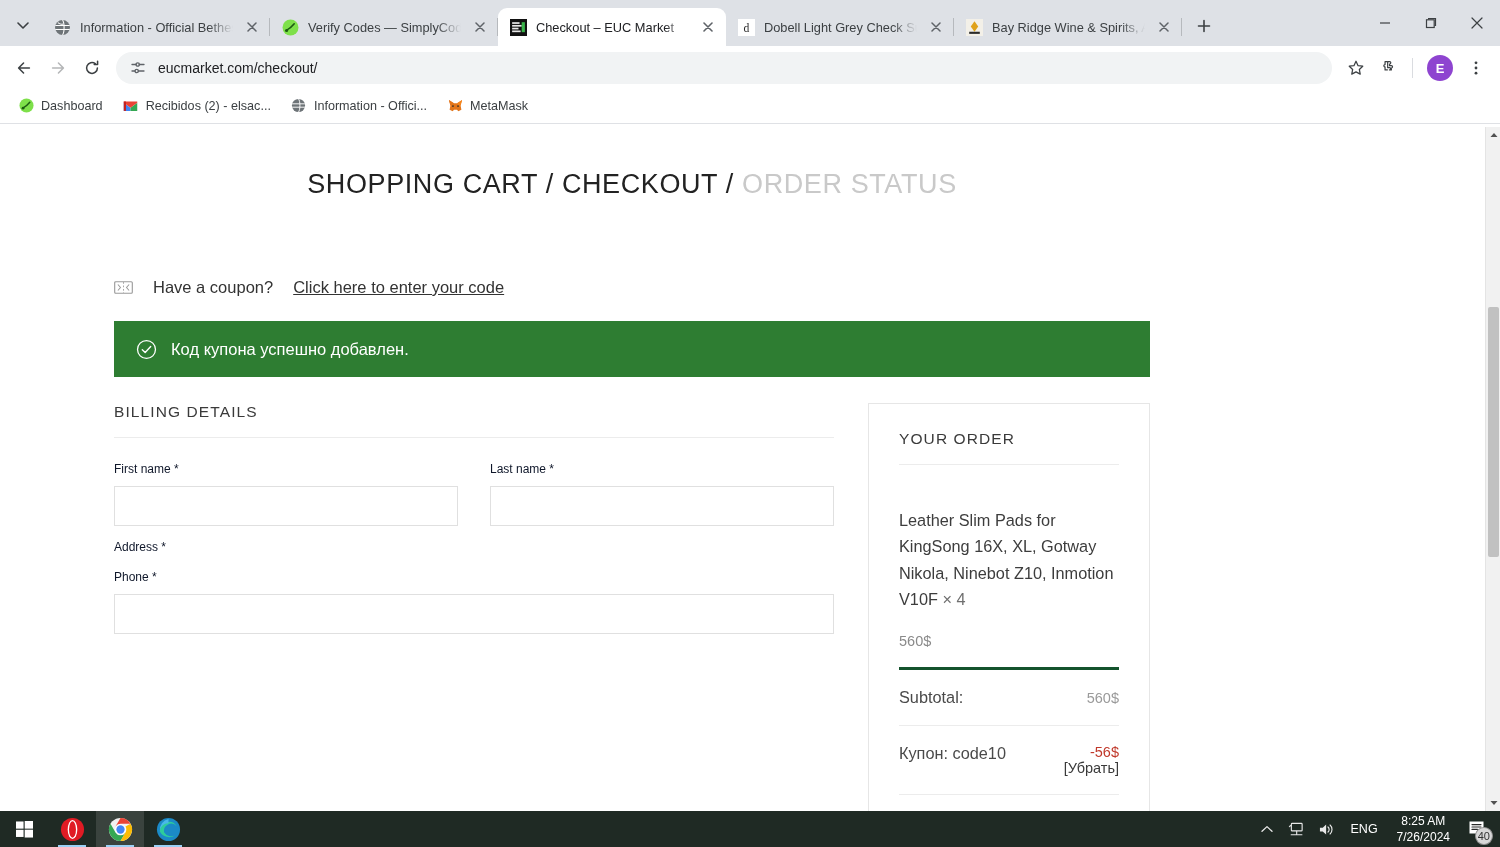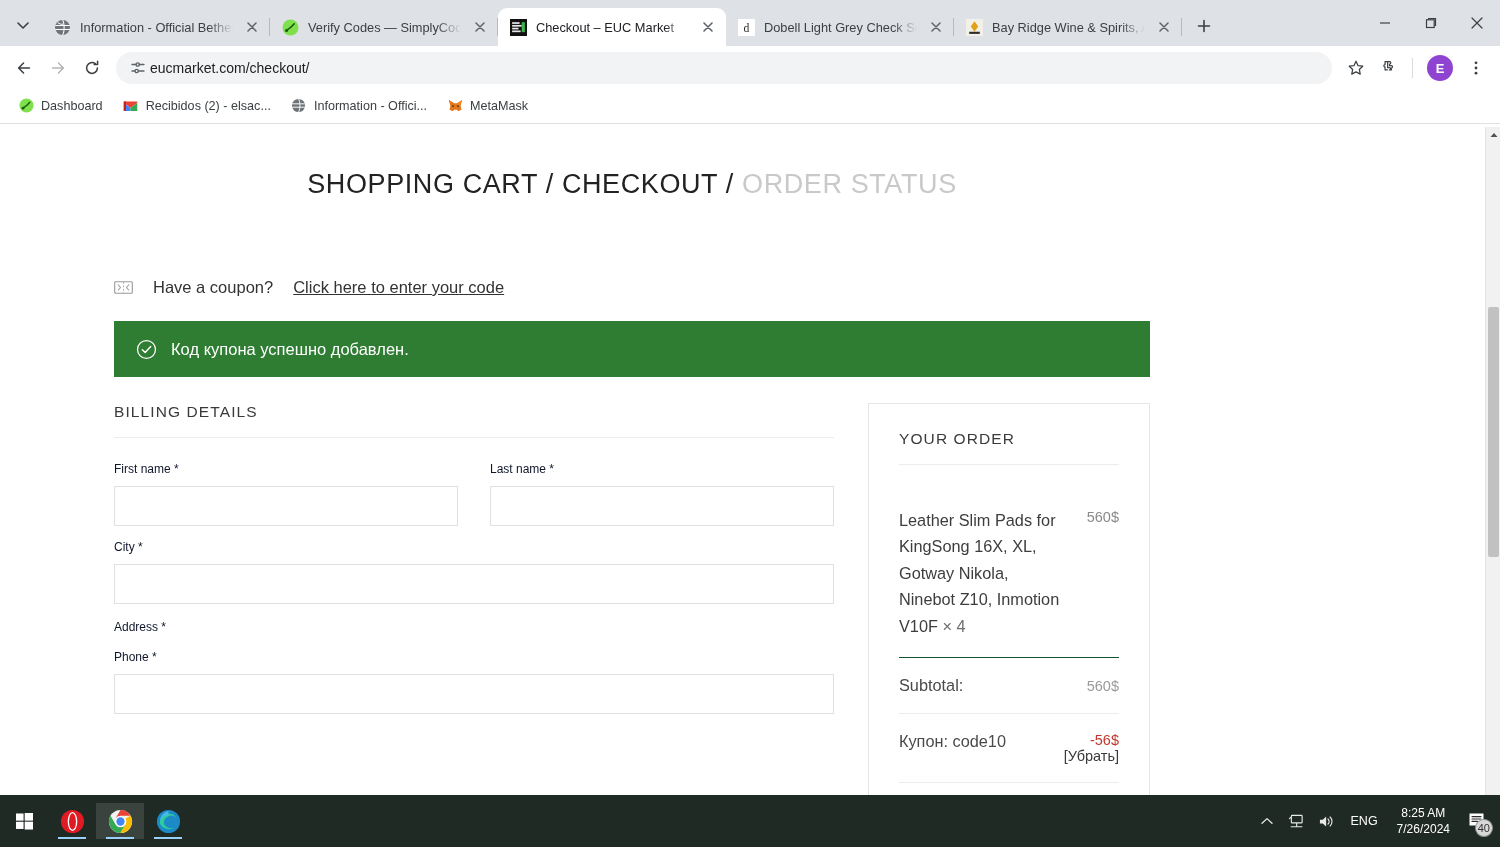--- a/index.html
+++ b/index.html
@@ -59,21 +59,21 @@
     height: 44px; background:#fff; display:flex; align-items:center; gap:2px; padding: 0 8px;
   }
   .navbtn {
     width: 32px; height:32px; border-radius:50%; display:flex; align-items:center; justify-content:center;
     cursor:pointer; flex:none;
   }
   .navbtn.disabled { opacity:.38; }
 
   .omnibox {
     flex: 1 1 auto; height: 32px; background:#f1f3f4; border-radius: 16px;
-    display:flex; align-items:center; gap:4px; padding: 0 14px; margin: 0 6px;
+    display:flex; align-items:center; gap:12px; padding: 0 14px; margin: 0 6px;
     font-size: 14px; color:#202124; cursor: text;
   }
   .omnibox .url { color:#202124; white-space:nowrap; overflow:hidden; }
 
   .tbicon {
     width: 32px; height:32px; border-radius:50%; display:flex; align-items:center; justify-content:center;
     cursor:pointer; flex:none;
   }
   .avatar {
     width: 26px; height:26px; border-radius:50%; background:#8e44d0; color:#fff;
@@ -150,41 +150,41 @@
   .field input {
     width: 100%; height: 40px; border:1px solid #e0e0e0; background:#fff;
     padding: 0 14px; font-size: 15.5px; color:#333; font-family: inherit; outline:none;
   }
   .field input::placeholder { color:#9a9a9a; }
   .row2 { display:flex; gap: 32px; }
   .row2 .field { width: 344px; margin-bottom: 14px; }
 
   .order-line {
     display:flex; justify-content:space-between; align-items:flex-start; gap: 18px;
-    padding: 18px 0; border-bottom:1px solid #14532d;
+    padding: 18px 0; border-bottom:3px solid #14532d;flex-direction:column;
   }
   .order-line .name { font-size: 16.3px; color:#3d3d3d; line-height: 1.62; }
   .order-line .qty { color:#6f6f6f; }
   .order-line .amt { font-size: 14.5px; color:#8a8a8a; white-space:nowrap; padding-top:2px; }
 
   .total-row {
     display:flex; justify-content:space-between; align-items:flex-start; gap:18px;
     padding: 18px 0; border-bottom:1px solid #ececec; font-size: 16.3px; color:#4a4a4a;
   }
   .total-row .val { text-align:right; white-space:nowrap; }
   .total-row .val .sub { color:#9a9a9a; font-size: 14.5px; }
   .total-row .val .neg { color:#c0392b; font-size: 14.5px; display:block; }
   .total-row .val .remove { color:#3a3a3a; font-size: 14.5px; display:block; cursor:pointer; }
 
   .ship-block { padding: 18px 0 0 0; }
   .ship-title { font-size: 16.3px; color:#4a4a4a; margin-bottom: 26px; margin-top: 12px; }
 
   
   .taskbar {
-    position:absolute; left:0; bottom:0; width:1500px; height:52px;
+    position:absolute; left:0; bottom:0; width:1500px; height:36px;
     background:#1f2a24; display:flex; align-items:center; color:#fff;justify-content:center;
   }
   .tb-item {
     width: 48px; height:36px; display:flex; align-items:center; justify-content:center; cursor:pointer; flex:none;
     position:relative;
   }
   .tb-item.active { background: rgba(255,255,255,.12); }
   .tb-item.running::after {
     content:""; position:absolute; bottom:0; left:10px; right:10px; height:2px; background:#9ad0f5;
   }
@@ -447,24 +447,20 @@
               <div class="field">
                 <label>First name *</label>
                 <input type="text" value="" style="">
               </div>
               <div class="field">
                 <label>Last name *</label>
                 <input type="text" value="" style="">
               </div>
             </div>
 
-            <div class="field">
-              <label>City *</label>
-              <input type="text" value="" style="">
-            </div>
 
             <div class="field">
               <label>Address *</label>
             </div>
 
             <div class="field">
               <label>Phone *</label>
               <input type="text" value="" style="">
             </div>
           </div>

